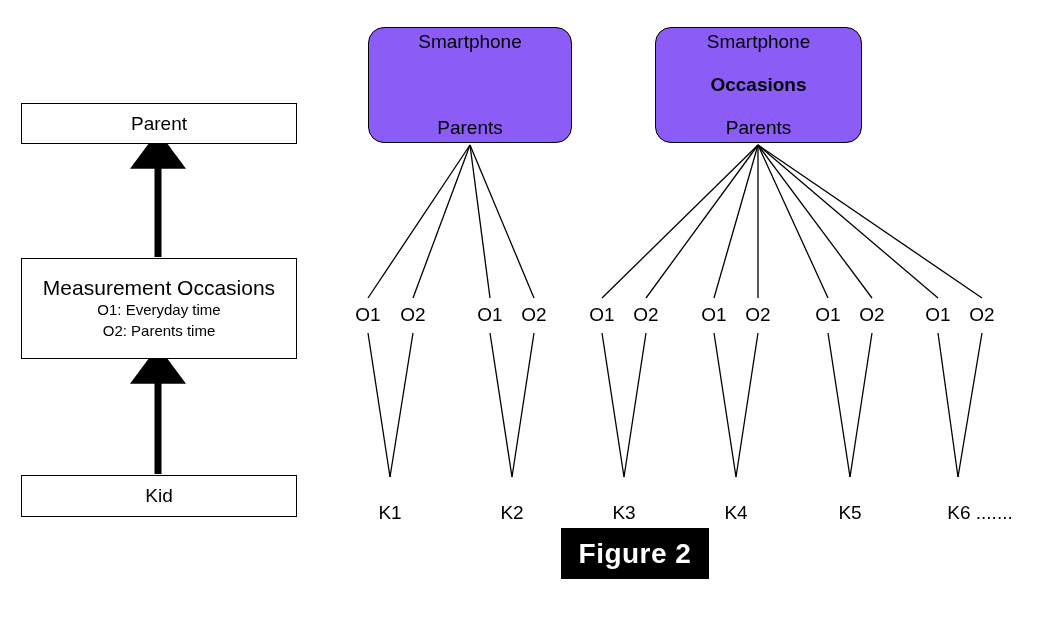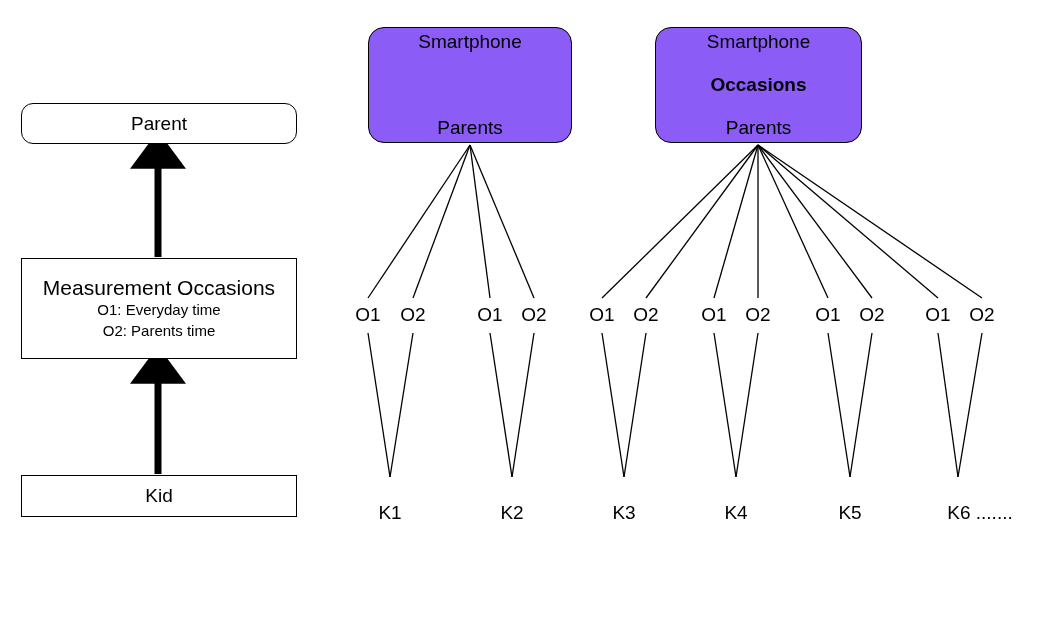--- a/index.html
+++ b/index.html
@@ -52,21 +52,21 @@
   .rect-box .title.big {
     font-size: 21px;
     margin-bottom: 0;
   }
   .rect-box .sub {
     font-size: 15px;
     line-height: 1.35;
     white-space: nowrap;
   }
 
-  #box-parent   { left: 21px;  top: 103px; width: 276px; height: 41px; border-radius: 12px; }
+  #box-parent   { left: 21px;  top: 103px; width: 276px; height: 41px; }
   #box-measure  { left: 21px;  top: 258px; width: 276px; height: 101px; }
   #box-kid      { left: 21px;  top: 475px; width: 276px; height: 42px; text-align: center; }
 
   
   .round-box {
     position: absolute;
     box-sizing: border-box;
     border: 1.6px solid #000000;
     border-radius: 16px;
     background: #8b5cf6;
@@ -217,14 +217,15 @@
   <div class="leaf-label occ-label" style="left:938px">O1</div>
   <div class="leaf-label occ-label" style="left:982px">O2</div>
 
   <div class="leaf-label kid-label" style="left:390px">K1</div>
   <div class="leaf-label kid-label" style="left:512px">K2</div>
   <div class="leaf-label kid-label" style="left:624px">K3</div>
   <div class="leaf-label kid-label" style="left:736px">K4</div>
   <div class="leaf-label kid-label" style="left:850px">K5</div>
   <div class="leaf-label kid-label" style="left:980px">K6 .......</div>
 
+  <div id="figure-caption">Figure 2</div>
 
 </div>
 
 </body></html>

